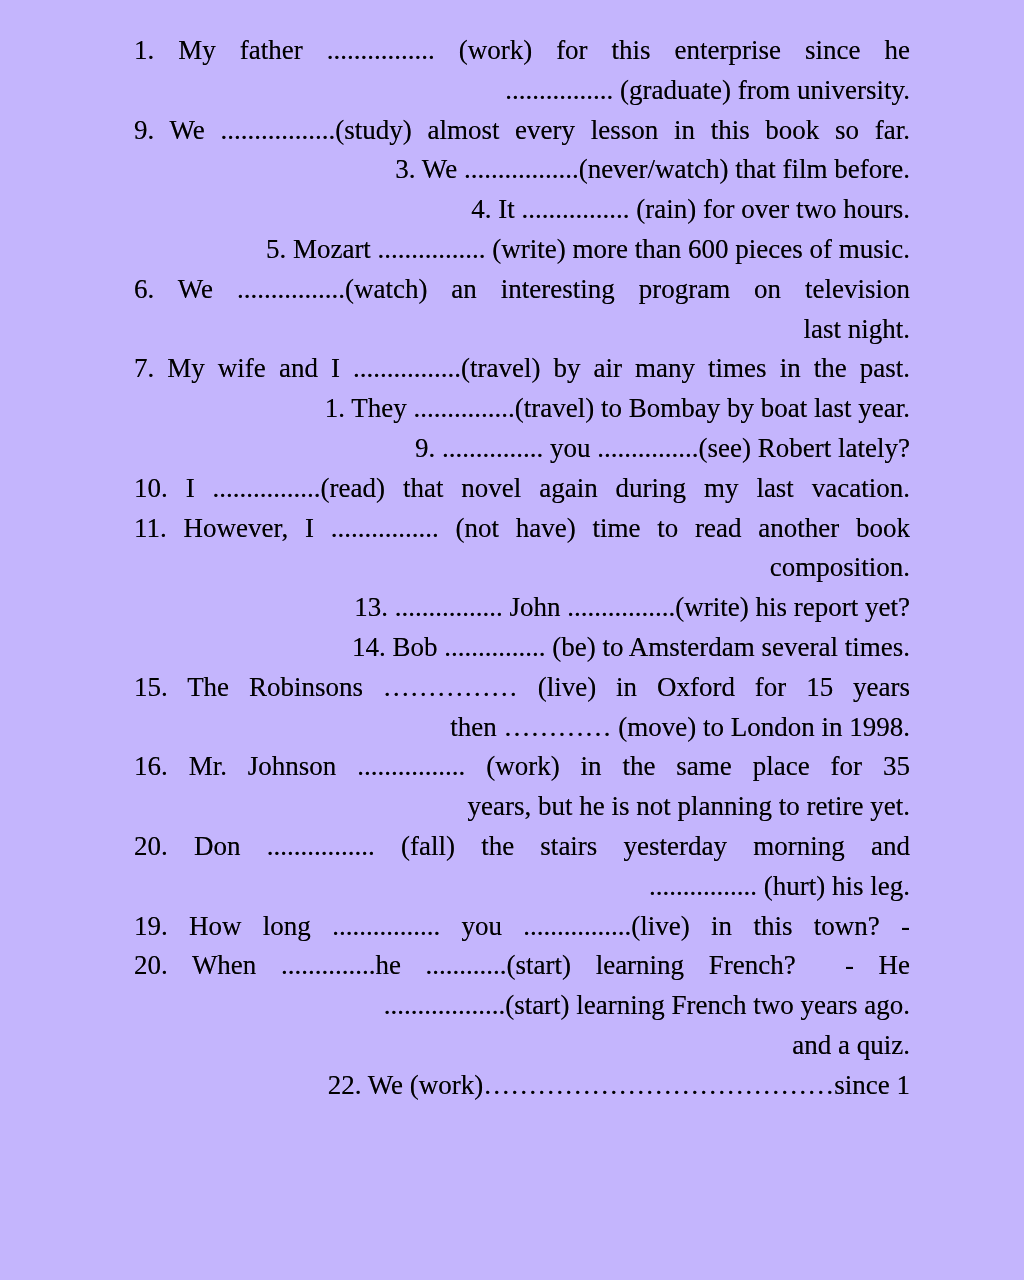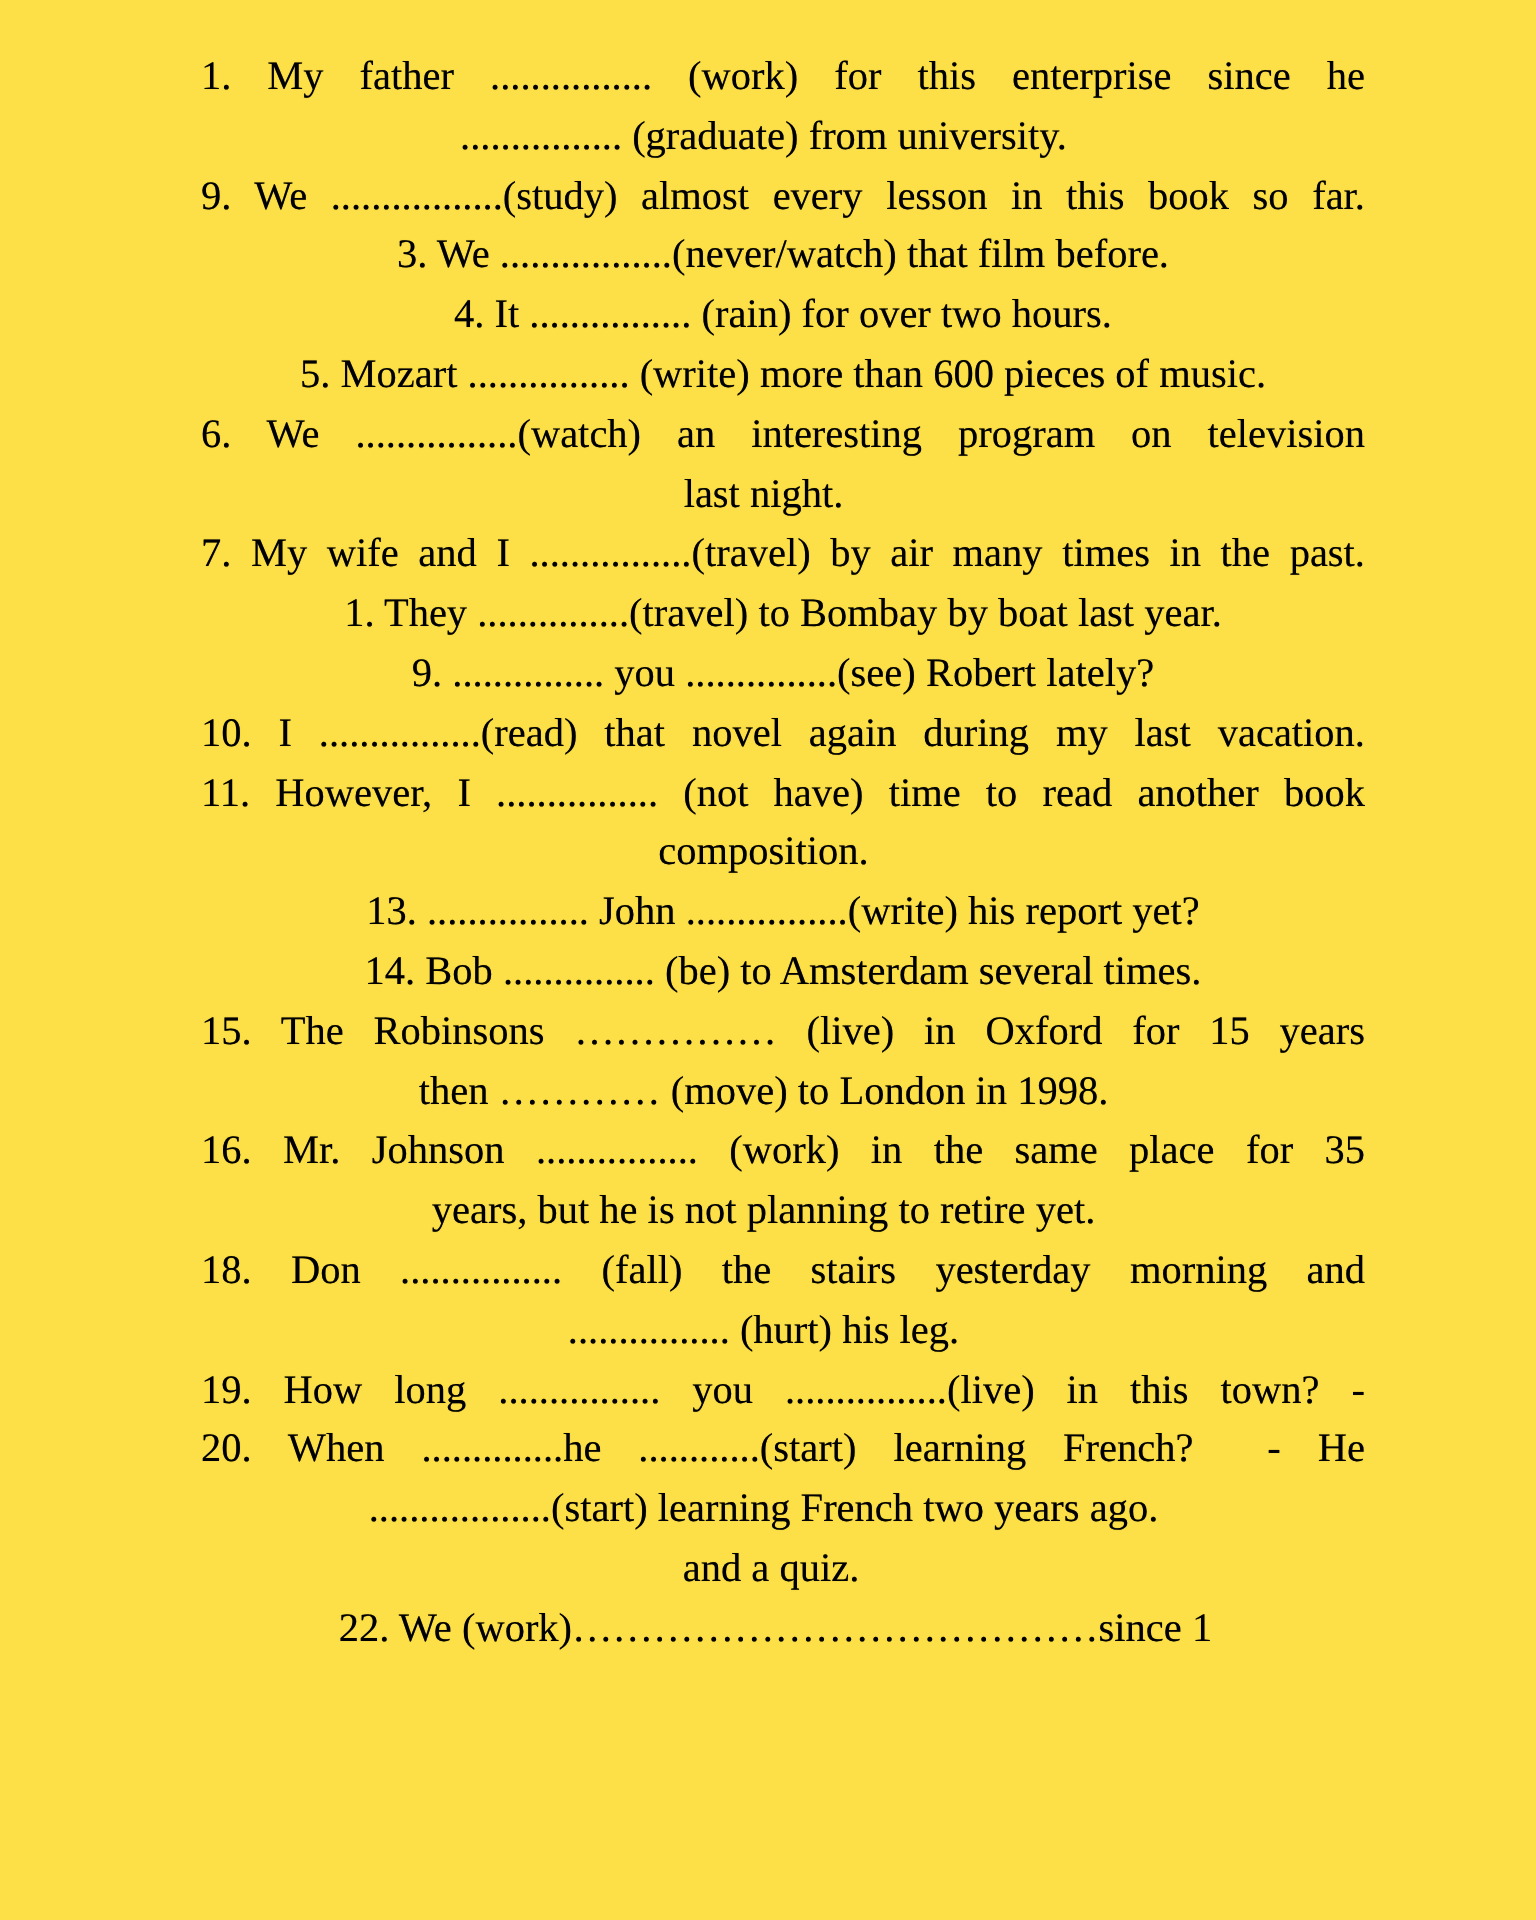--- a/index.html
+++ b/index.html
@@ -4,36 +4,36 @@
 <style>
   html, body {
     margin: 0;
     padding: 0;
     background: #ffffff;
   }
   .page {
     position: relative;
     width: 1024px;
     height: 1280px;
-    background: #fde047;
+    background: #c4b5fd;
     overflow: hidden;
   }
   .textblock {
     position: absolute;
     left: 108px;
     top: 31px;
     width: 802px;
     font-family: "Liberation Serif", "DejaVu Serif", serif;
     font-size: 27px;
     color: #000000;
     text-shadow: 0 0 0.45px rgba(0,0,0,0.55);
   }
   .line {
     line-height: 39.8px;
-    text-align: center;
+    text-align: right;
     white-space: nowrap;
   }
   .line.j {
     white-space: normal;
     text-align: justify;
     text-align-last: justify;
   }
   .line.ind   { padding-left: 26px; }
   .line.ind21 { padding-left: 16px; }
   .line.cont21{ padding-left: 10px; }
@@ -56,21 +56,21 @@
       <div class="line ind">9. ............... you ...............(see) Robert lately?</div>
       <div class="line ind j">10. I ................(read) that novel again during my last vacation.</div>
       <div class="line ind j">11. However, I ................ (not have) time to read another book</div>
       <div class="line">composition.</div>
       <div class="line ind">13. ................ John ................(write) his report yet?</div>
       <div class="line ind">14. Bob ............... (be) to Amsterdam several times.</div>
       <div class="line ind j">15. The Robinsons …………… (live) in Oxford for 15 years</div>
       <div class="line">then ………… (move) to London in 1998.</div>
       <div class="line ind j">16. Mr. Johnson ................ (work) in the same place for 35</div>
       <div class="line">years, but he is not planning to retire yet.</div>
-      <div class="line ind j">18. Don ................ (fall) the stairs yesterday morning and</div>
+      <div class="line ind j">20. Don ................ (fall) the stairs yesterday morning and</div>
       <div class="line">................ (hurt) his leg.</div>
       <div class="line ind j">19. How long ................ you ................(live) in this town? -</div>
       <div class="line ind j">20. When ..............he ............(start) learning French? &nbsp;- He</div>
       <div class="line">..................(start) learning French two years ago.</div>
       <div class="line cont21">and a quiz.</div>
       <div class="line ind21">22. We (work)…………………………………since 1</div>
     </div>
 </div>
 
 </body></html>

